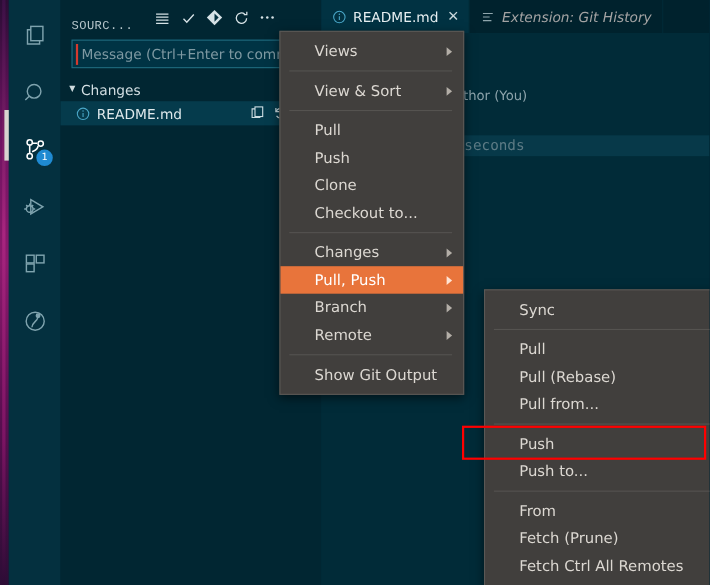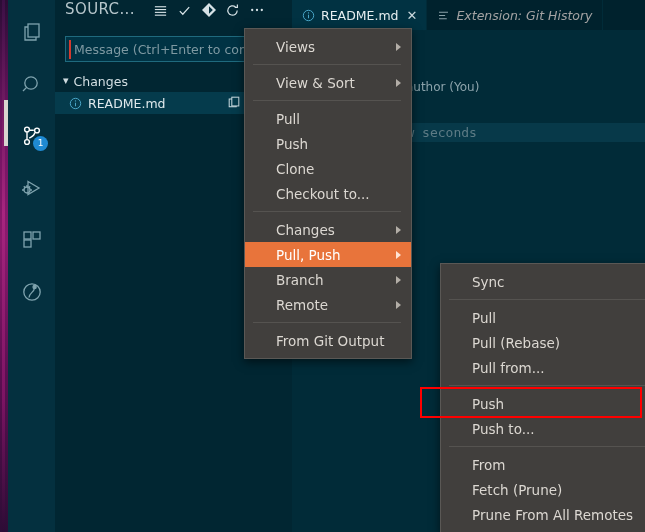--- a/index.html
+++ b/index.html
@@ -45,23 +45,23 @@
     font-size: 9px; line-height: 15px; text-align: center;
     font-family: "DejaVu Sans", "Liberation Sans", sans-serif;
   }
 
   
   .side-bar {
     position: absolute; left: 55px; top: 0; width: 237px; height: 532px;
     background: #012632;
   }
   .side-title {
-    height: 30px; display: flex; align-items: flex-start;
+    height: 30px; display: flex; align-items: flex-end;
     padding-left: 10px; gap: 0px;
-    color: #c2ced2; font-size: 15px; letter-spacing: .4px;
+    color: #c2ced2; font-size: 11px; letter-spacing: .4px; font-family: Liberation Mono, monospace;
   }
   .side-title .ttl { flex: 0 0 auto; margin-right: 14px; color:#b6c6cb; }
   .side-title .tool {
     width: 24px; height: 24px; display: flex; align-items: center; justify-content: center;
     color: #d6e2e6;
   }
   .commit-box {
     margin: 6px 8px 0 10px; height: 26px;
     background: #003344; border: 1px solid #1f6a7e;
     display: flex; align-items: center; position: relative; overflow: hidden;
@@ -138,21 +138,21 @@
   }
   .menu-item.selected { background: #e8743b; color: #ffffff; }
   .menu-item .arrow {
     position: absolute; right: 10px; top: 50%; transform: translateY(-50%);
     width: 0; height: 0; border-left: 5px solid #b3aea7;
     border-top: 4px solid transparent; border-bottom: 4px solid transparent;
   }
   .menu-item.selected .arrow { border-left-color: #ffe4d4; }
   .menu-sep { height: 1px; background: #555350; margin: 5px 10px 5px 8px; }
 
-  #main-menu { left: 244px; top: 28px; width: 168px; }
+  #main-menu { left: 254px; top: 28px; width: 168px; }
   #sub-menu  { left: 440px; top: 263px; width: 219px; }
 
   
   .annot-rect {
     position: absolute; border: 2px solid #ff0000; pointer-events: none;
   }
 </style>
 </head>
 <body>
 
@@ -396,21 +396,21 @@
       <span>Branch</span>
       <span class="arrow"></span>
     </div>
     <div class="menu-item">
       <span>Remote</span>
       <span class="arrow"></span>
     </div>
     <div class="menu-sep"></div>
 
     <div class="menu-item">
-      <span>From Git Output</span>
+      <span>Show Git Output</span>
     </div>
   </div>
 
   <div class="menu" id="sub-menu">
     <div class="menu-item">
       <span>Sync</span>
     </div>
     <div class="menu-sep"></div>
 
     <div class="menu-item">
@@ -432,19 +432,19 @@
     </div>
     <div class="menu-sep"></div>
 
     <div class="menu-item">
       <span>From</span>
     </div>
     <div class="menu-item">
       <span>Fetch (Prune)</span>
     </div>
     <div class="menu-item">
-      <span>Prune From All Remotes</span>
+      <span>Fetch Ctrl All Remotes</span>
     </div>
   </div>
 
   <div class="annot-rect" style="left:420px; top:387px; width:222px; height:31px;"></div>
 
 </div>
 
 </body></html>

